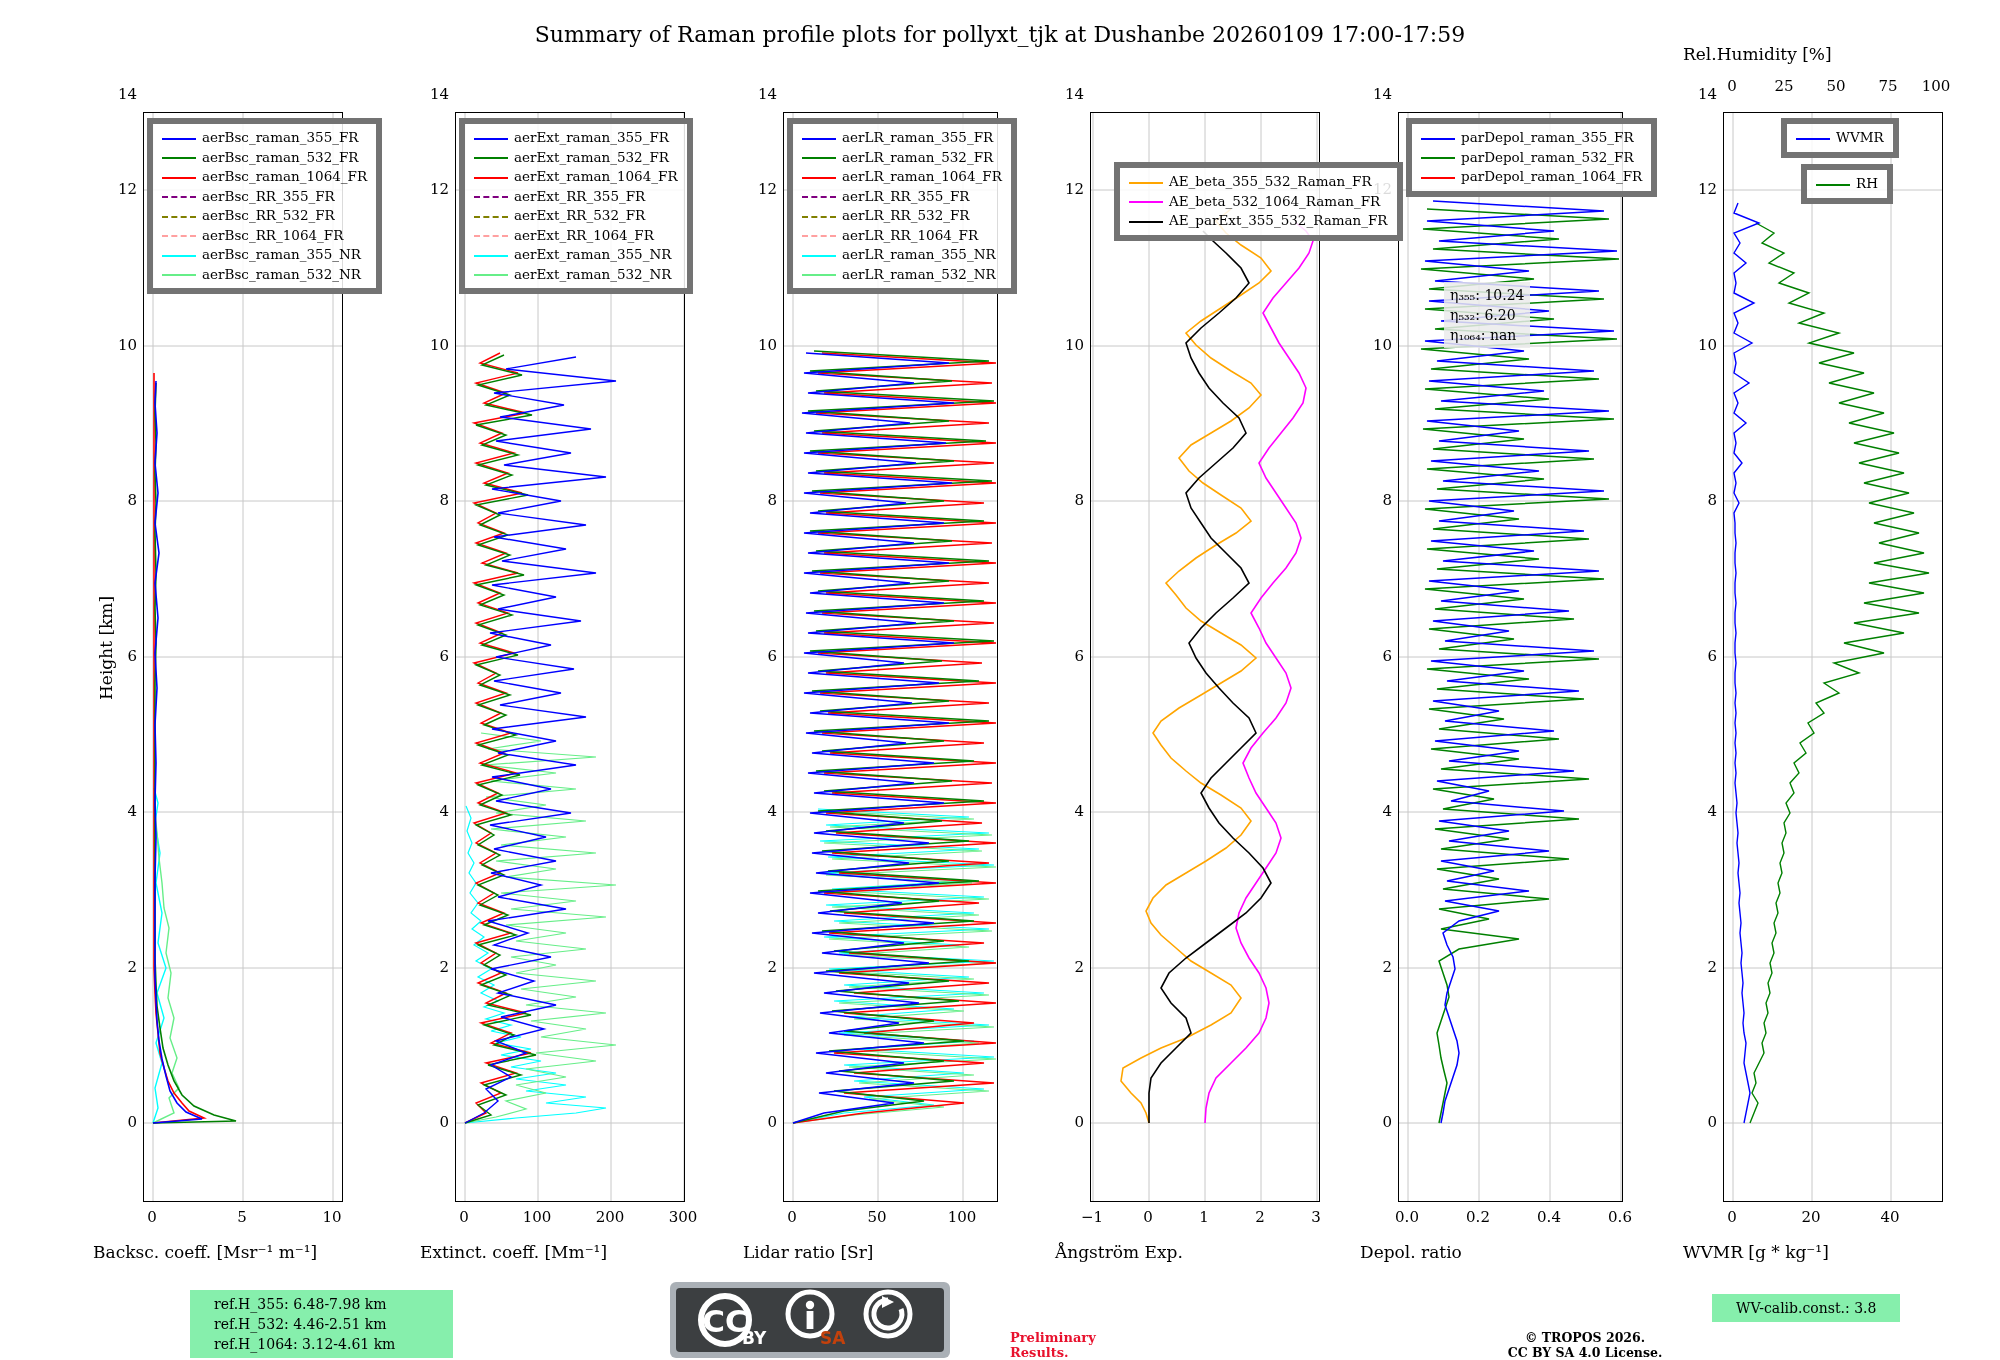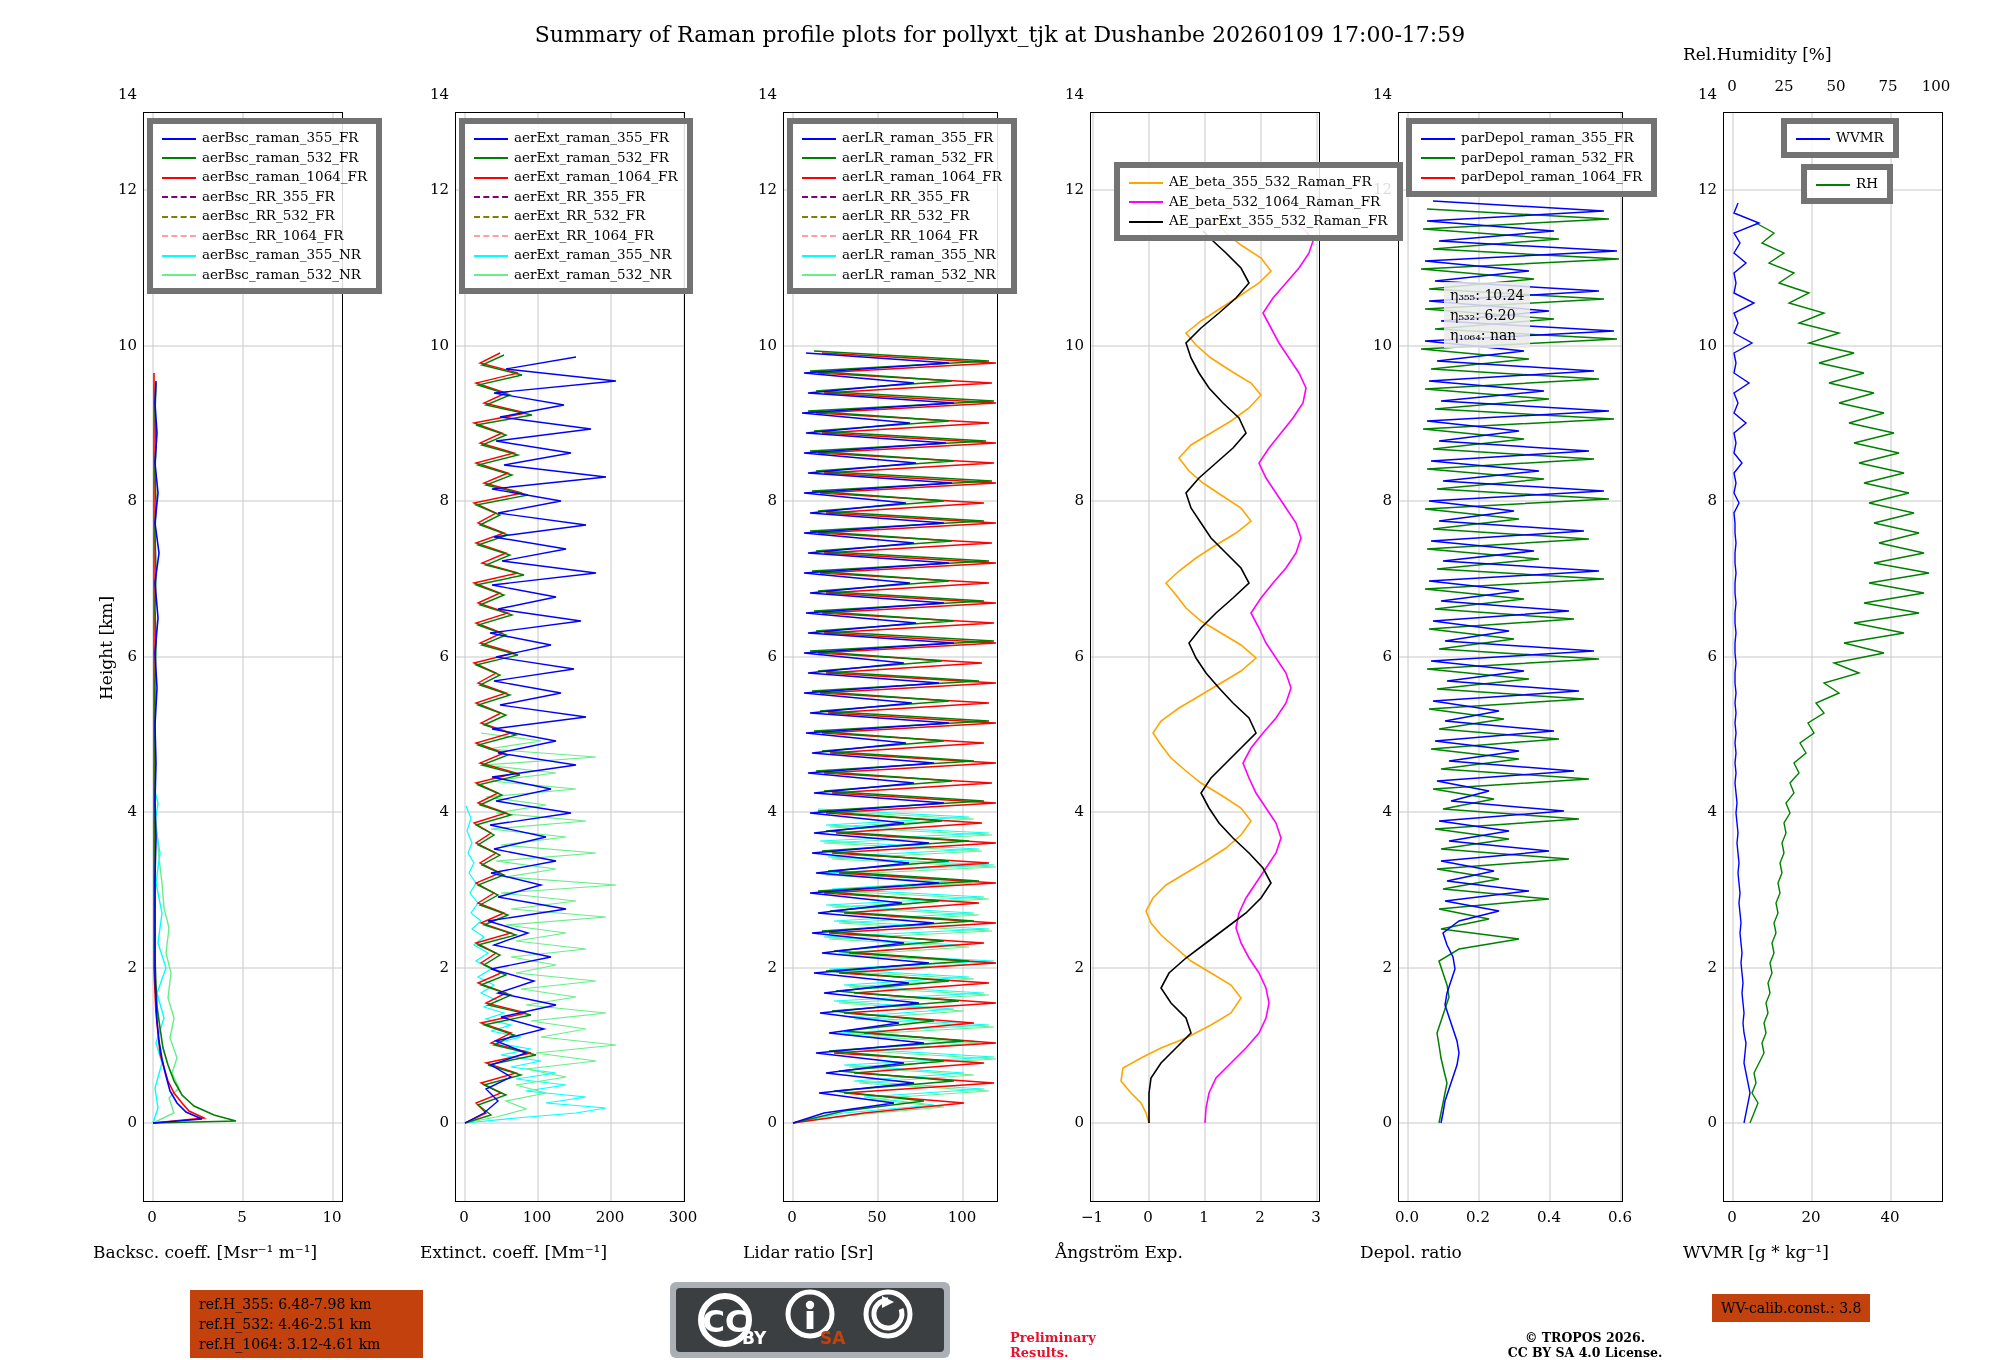--- a/index.html
+++ b/index.html
@@ -9,21 +9,21 @@
   .plotbox{position:absolute;left:0;top:0;border:1px solid #000;box-sizing:border-box;background:#fff;}
   .ytick-label{position:absolute;font-size:15px;text-align:right;transform:translateY(-50%);}
   .xtick-label{position:absolute;font-size:15px;text-align:center;transform:translateX(-50%);}
   .axis-label{position:absolute;font-size:17px;text-align:left;}
   .ylabel{position:absolute;font-size:17px;transform:rotate(-90deg);transform-origin:0 0;white-space:nowrap;}
   .legend{position:absolute;border:6px solid #737373;background:rgba(255,255,255,0.86);font-size:13.5px;padding:4px 6px;line-height:19.5px;z-index:20;}
   .legend table{border-collapse:collapse;}
   .legend td{padding:0 3px;font-size:13.5px;white-space:nowrap;vertical-align:middle;}
   .lsample{display:inline-block;width:34px;height:0;border-top-width:2px;vertical-align:middle;}
   .anno{position:absolute;background:rgba(235,235,235,0.85);font-size:14px;padding:3px 6px;line-height:20px;z-index:25;}
-  .footbox{position:absolute;background:#c2410c;font-size:14px;padding:4px 9px;line-height:20px;border:0;}
+  .footbox{position:absolute;background:#86efac;font-size:14px;padding:4px 24px;line-height:20px;border:0;}
   .prelim{position:absolute;color:#e8112d;font-size:13px;font-weight:bold;line-height:15px;}
   .tropos{position:absolute;color:#000;font-size:12.5px;font-weight:bold;line-height:15px;text-align:center;}
   .cc{position:absolute;}
   svg{display:block;}
 </style>
 </head>
 <body>
 
 <div class="title">Summary of Raman profile plots for pollyxt_tjk at Dushanbe 20260109 17:00-17:59</div>
 

